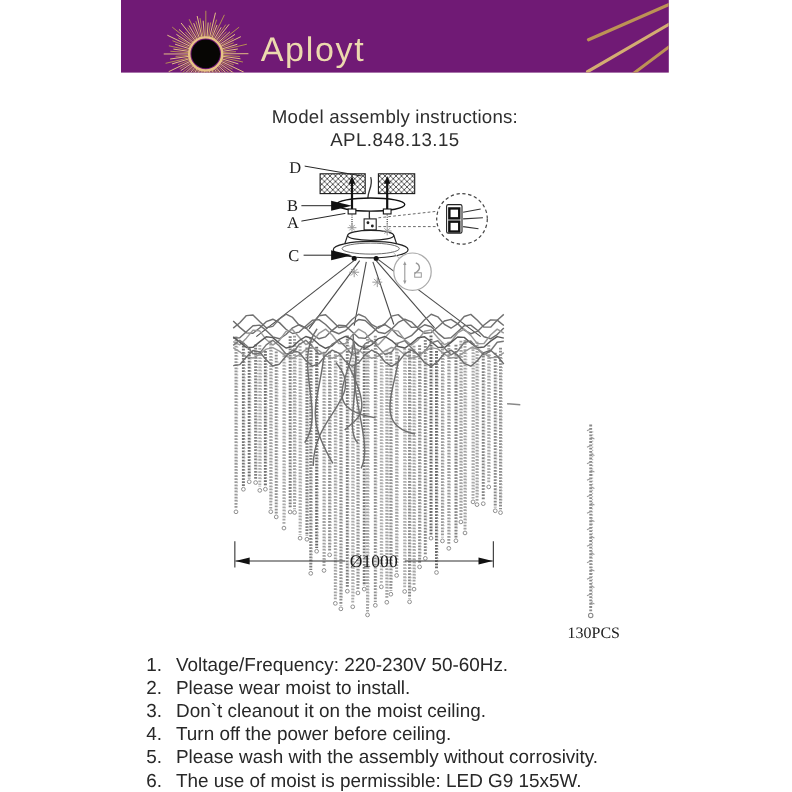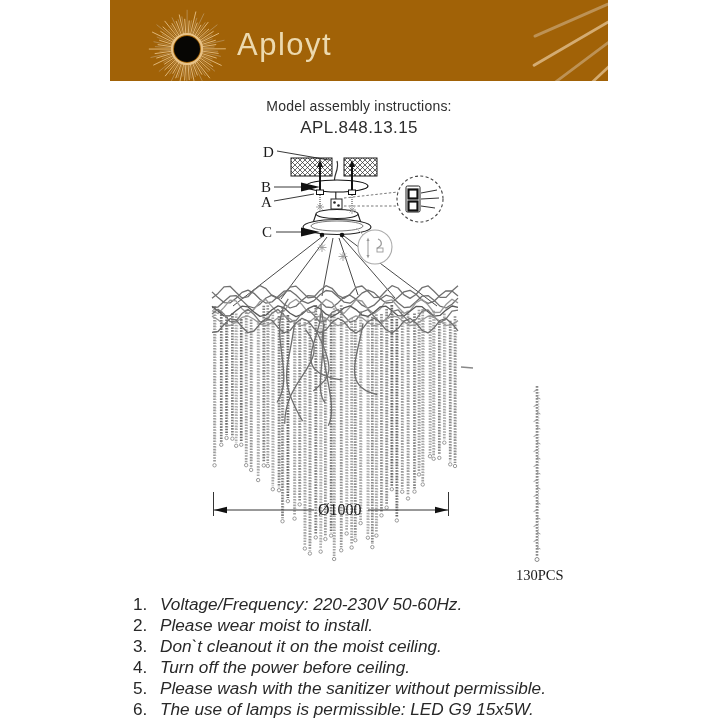--- a/index.html
+++ b/index.html
@@ -3,49 +3,49 @@
 <meta charset="utf-8">
 <style>
   html,body{margin:0;padding:0;}
   body{
     width:720px;height:720px;position:relative;overflow:hidden;
     background:#ffffff;
     font-family:"Liberation Sans", sans-serif;
   }
   
   .banner{
-    position:absolute;left:110px;top:0;width:498px;height:81px;
-    background:#a16207;overflow:hidden;
+    position:absolute;left:110px;top:0;width:498px;height:66px;
+    background:#701a75;overflow:hidden;
   }
   .banner-svg{position:absolute;left:0;top:0;}
   .brand{
     position:absolute;left:127px;top:0;height:90px;
     display:flex;align-items:center;
     color:#ecd9ae;font-size:31px;font-weight:400;letter-spacing:1.5px;
   }
   
   .titleblock{
     position:absolute;left:110px;top:96px;width:498px;text-align:center;
     color:#2e2e2e;
   }
-  .titleblock .t1{font-size:14px;line-height:21px;font-weight:500;letter-spacing:.2px;}
+  .titleblock .t1{font-size:17px;line-height:21px;font-weight:500;letter-spacing:.2px;}
   .titleblock .t2{font-size:17px;line-height:21px;font-weight:500;letter-spacing:.4px;}
   
   #diagram{position:absolute;left:0;top:0;}
   .lbl{font-family:"Liberation Serif", serif;font-size:15px;fill:#1b1b1b;}
   .dim{font-family:"Liberation Serif", serif;font-size:16px;fill:#1b1b1b;}
   .pcs{font-family:"Liberation Serif", serif;font-size:14.5px;fill:#1b1b1b;}
   
   .instructions{
     position:absolute;left:133px;top:594px;width:480px;
     color:#282828;font-size:17.2px;
   }
   .instructions .row{display:flex;line-height:20.9px;}
   .instructions .num{width:27px;flex:0 0 27px;}
-  .instructions .txt{flex:1;font-style:italic;}
+  .instructions .txt{flex:1;}
 </style>
 </head>
 <body>
 
 <div class="banner">
   <svg class="banner-svg" width="498" height="90">
     <g id="g-rays">
         <line x1="622" y1="-50" x2="580.4" y2="288.5" stroke="#d4ac72" stroke-width="2.20" stroke-linecap="round"></line>
         <line x1="622" y1="-50" x2="545.1" y2="267.8" stroke="#bd9255" stroke-width="2.28" stroke-linecap="round"></line>
         <line x1="622" y1="-50" x2="513.9" y2="243.7" stroke="#d4ac72" stroke-width="2.36" stroke-linecap="round"></line>
@@ -474,19 +474,19 @@
   <div class="row">
     <span class="num">3.</span>
     <span class="txt">Don`t cleanout it on the moist ceiling.</span>
   </div>
   <div class="row">
     <span class="num">4.</span>
     <span class="txt">Turn off the power before ceiling.</span>
   </div>
   <div class="row">
     <span class="num">5.</span>
-    <span class="txt">Please wash with the sanitizer without permissible.</span>
+    <span class="txt">Please wash with the assembly without corrosivity.</span>
   </div>
   <div class="row">
     <span class="num">6.</span>
-    <span class="txt">The use of lamps is permissible: LED G9 15x5W.</span>
+    <span class="txt">The use of moist is permissible: LED G9 15x5W.</span>
   </div>
 </div>
 
 </body></html>

